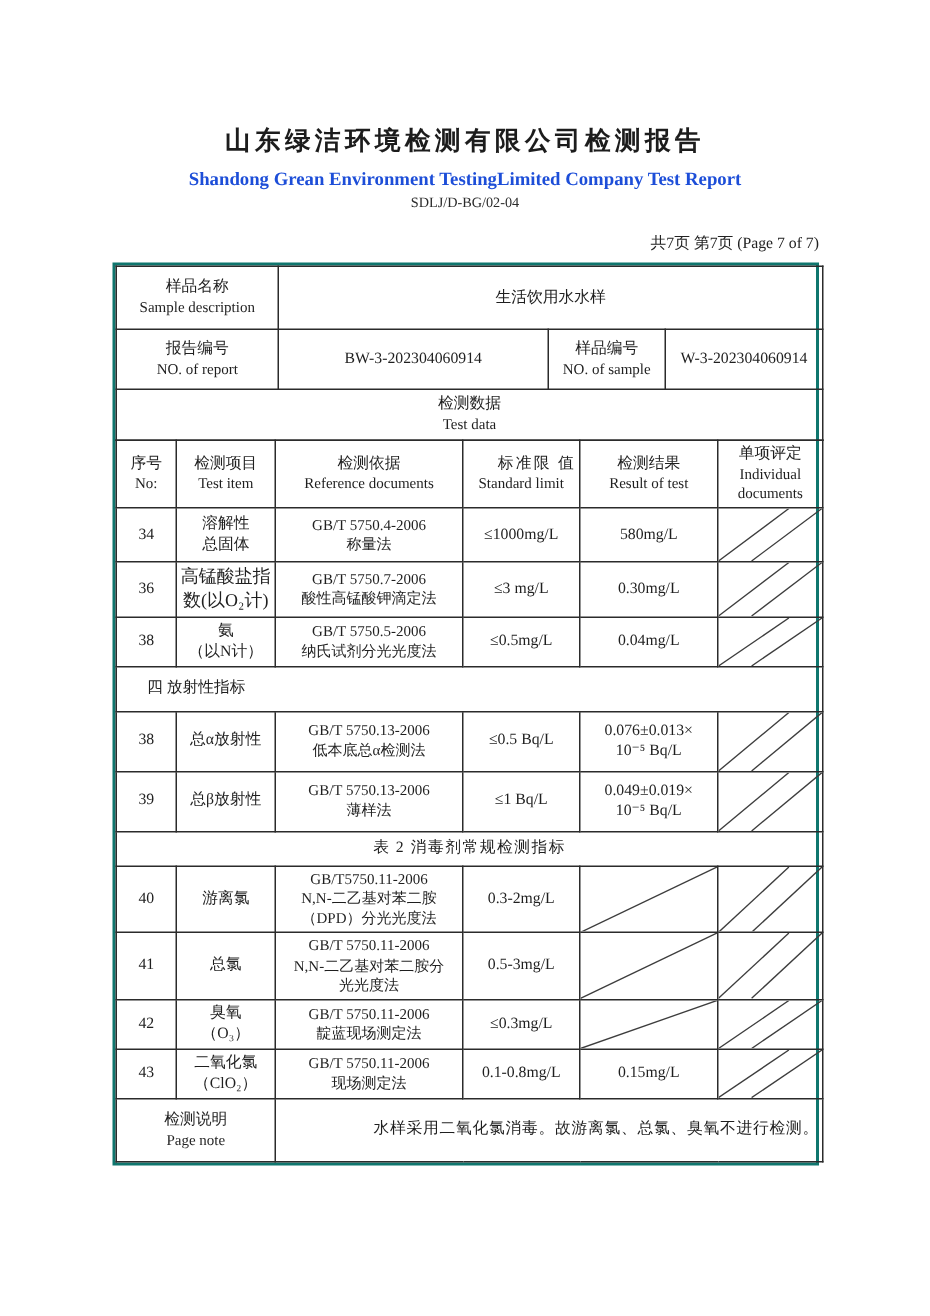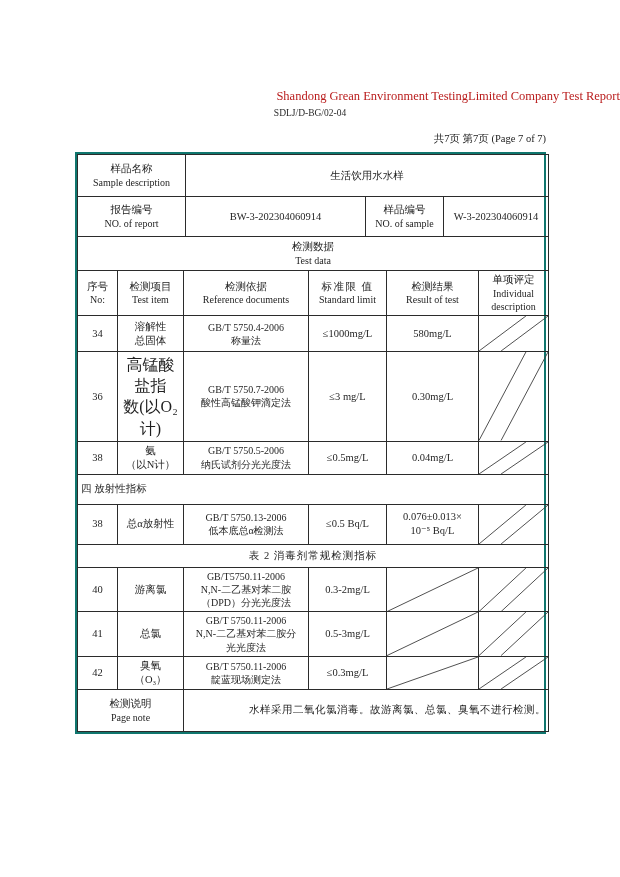--- a/index.html
+++ b/index.html
@@ -9,22 +9,22 @@
     font-family: "Liberation Serif", "DejaVu Serif", serif;
     color: #222;
     overflow: hidden;
   }
   .page { width: 620px; height: 877px; padding-top: 82px; }
   .title-cn {
     text-align: center; font-size: 17px; font-weight: bold;
     letter-spacing: 3px; color: #1c1c1c;
   }
   .title-en {
-    text-align: right; font-size: 12.5px; font-weight: normal;
-    margin-top: 7px; color: #b91c1c;
+    text-align: center; font-size: 12.5px; font-weight: bold;
+    margin-top: 7px; color: #1d4ed8;
   }
   .doc-code { text-align: center; font-size: 9.5px; margin-top: 4px; color: #2a2a2a; }
   .page-info {
     width: 471px; margin: 14px auto 0 75px;
     text-align: right; font-size: 10.5px; color: #222;
   }
   .doc-table {
     width: 471px; margin: 6px 16px 0 75px;
     border: 2px solid #0f766e;
   }
@@ -32,36 +32,37 @@
   .t-data { margin-top: -1px; }
   td {
     border: 1px solid #2b2b2b;
     text-align: center; vertical-align: middle;
     font-size: 10.5px; line-height: 1.32;
     padding: 2px 2px; position: relative;
     color: #1f1f1f; overflow: hidden;
   }
   .en { font-size: 10px; }
   .sub { font-size: 8.5px; }
-  .sect { text-align: left; padding-left: 3px; }
+  .sect { text-align: left; padding-left: 20px; }
   .sect-bold { font-weight: normal; letter-spacing: 1px; }
   .note-text { text-align: right; padding-left: 12px; letter-spacing: 0.5px; }
   .ref-cell { font-size: 10px; }
   .slash {
     position: absolute; left: 0; top: 0; width: 100%; height: 100%;
     display: block; pointer-events: none;
   }
   .slash line { stroke: #3d3d3d; stroke-width: 0.9; }
-  .spaced { letter-spacing: 1.5px; }
+  .spaced { letter-spacing: 1.5px; text-align: right; }
 </style>
 </head>
 <body>
 
 <div class="page">
 
+  <div class="title-cn">山东绿洁环境检测有限公司检测报告</div>
   <div class="title-en">Shandong Grean Environment TestingLimited Company Test Report</div>
   <div class="doc-code">SDLJ/D-BG/02-04</div>
   <div class="page-info">共7页 第7页 (Page 7 of 7)</div>
 
   <div class="doc-table">
 
     <table class="t-head">
       <colgroup>
           <col style="width:108px">
           <col style="width:180px">
@@ -125,21 +126,21 @@
           <div class="spaced">标准限 值</div>
           <div class="en">Standard limit</div>
         </td>
         <td>
           <div>检测结果</div>
           <div class="en">Result of test</div>
         </td>
         <td>
           <div>单项评定</div>
           <div class="en">Individual</div>
-          <div class="en">description</div>
+          <div class="en">documents</div>
         </td>
       </tr>
 
       <tr style="height:36px">
         <td>34</td>
         <td>
           <div>溶解性</div>
           <div>总固体</div>
         </td>
         <td class="ref-cell">
@@ -152,21 +153,21 @@
           <svg class="slash" viewBox="0 0 100 100" preserveAspectRatio="none">
                 <line x1="0" y1="100" x2="68" y2="0" vector-effect="non-scaling-stroke"></line>
                 <line x1="32" y1="100" x2="100" y2="0" vector-effect="non-scaling-stroke"></line>
               </svg>
         </td>
       </tr>
 
 
       <tr style="height:33px">
         <td>36</td>
-        <td style="font-size:16px">
+        <td style="font-size:12px">
           <div>高锰酸盐指</div>
           <div>数(以O₂计)</div>
         </td>
         <td class="ref-cell">
           <div>GB/T 5750.7-2006</div>
           <div>酸性高锰酸钾滴定法</div>
         </td>
         <td>≤3 mg/L</td>
         <td>0.30mg/L</td>
         <td>
@@ -214,20 +215,39 @@
           <div>10⁻⁵ Bq/L</div>
         </td>
         <td>
           <svg class="slash" viewBox="0 0 100 100" preserveAspectRatio="none">
                 <line x1="0" y1="100" x2="68" y2="0" vector-effect="non-scaling-stroke"></line>
                 <line x1="32" y1="100" x2="100" y2="0" vector-effect="non-scaling-stroke"></line>
               </svg>
         </td>
       </tr>
 
+      <tr style="height:40px">
+        <td>39</td>
+        <td>总β放射性</td>
+        <td class="ref-cell">
+          <div>GB/T 5750.13-2006</div>
+          <div>薄样法</div>
+        </td>
+        <td>≤1 Bq/L</td>
+        <td>
+          <div>0.049±0.019×</div>
+          <div>10⁻⁵ Bq/L</div>
+        </td>
+        <td>
+          <svg class="slash" viewBox="0 0 100 100" preserveAspectRatio="none">
+                <line x1="0" y1="100" x2="68" y2="0" vector-effect="non-scaling-stroke"></line>
+                <line x1="32" y1="100" x2="100" y2="0" vector-effect="non-scaling-stroke"></line>
+              </svg>
+        </td>
+      </tr>
 
       <tr style="height:23px">
         <td colspan="6" class="sect-bold">表 2 消毒剂常规检测指标</td>
       </tr>
 
       <tr style="height:42px">
         <td>40</td>
         <td>游离氯</td>
         <td class="ref-cell">
           <div>GB/T5750.11-2006</div>
@@ -287,20 +307,39 @@
               </svg>
         </td>
         <td>
           <svg class="slash" viewBox="0 0 100 100" preserveAspectRatio="none">
                 <line x1="0" y1="100" x2="68" y2="0" vector-effect="non-scaling-stroke"></line>
                 <line x1="32" y1="100" x2="100" y2="0" vector-effect="non-scaling-stroke"></line>
               </svg>
         </td>
       </tr>
 
+      <tr style="height:31px">
+        <td>43</td>
+        <td>
+          <div>二氧化氯</div>
+          <div>（ClO₂）</div>
+        </td>
+        <td class="ref-cell">
+          <div>GB/T 5750.11-2006</div>
+          <div>现场测定法</div>
+        </td>
+        <td>0.1-0.8mg/L</td>
+        <td>0.15mg/L</td>
+        <td>
+          <svg class="slash" viewBox="0 0 100 100" preserveAspectRatio="none">
+                <line x1="0" y1="100" x2="68" y2="0" vector-effect="non-scaling-stroke"></line>
+                <line x1="32" y1="100" x2="100" y2="0" vector-effect="non-scaling-stroke"></line>
+              </svg>
+        </td>
+      </tr>
 
       <tr style="height:42px">
         <td colspan="2">
           <div>检测说明</div>
           <div class="en">Page note</div>
         </td>
         <td colspan="4" class="note-text">水样采用二氧化氯消毒。故游离氯、总氯、臭氧不进行检测。</td>
       </tr>
 
     </tbody>

